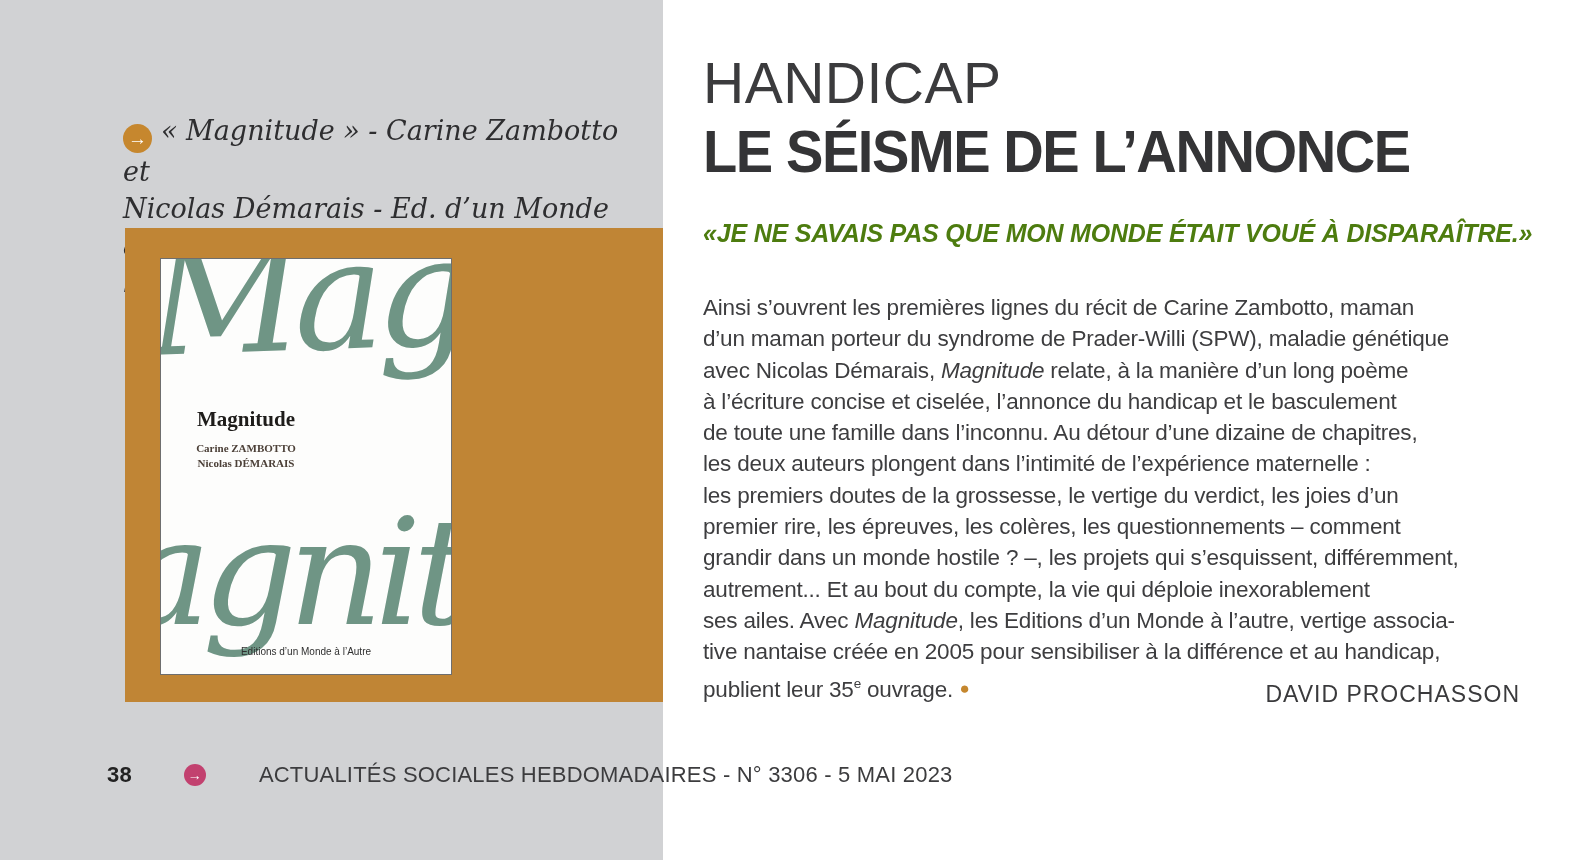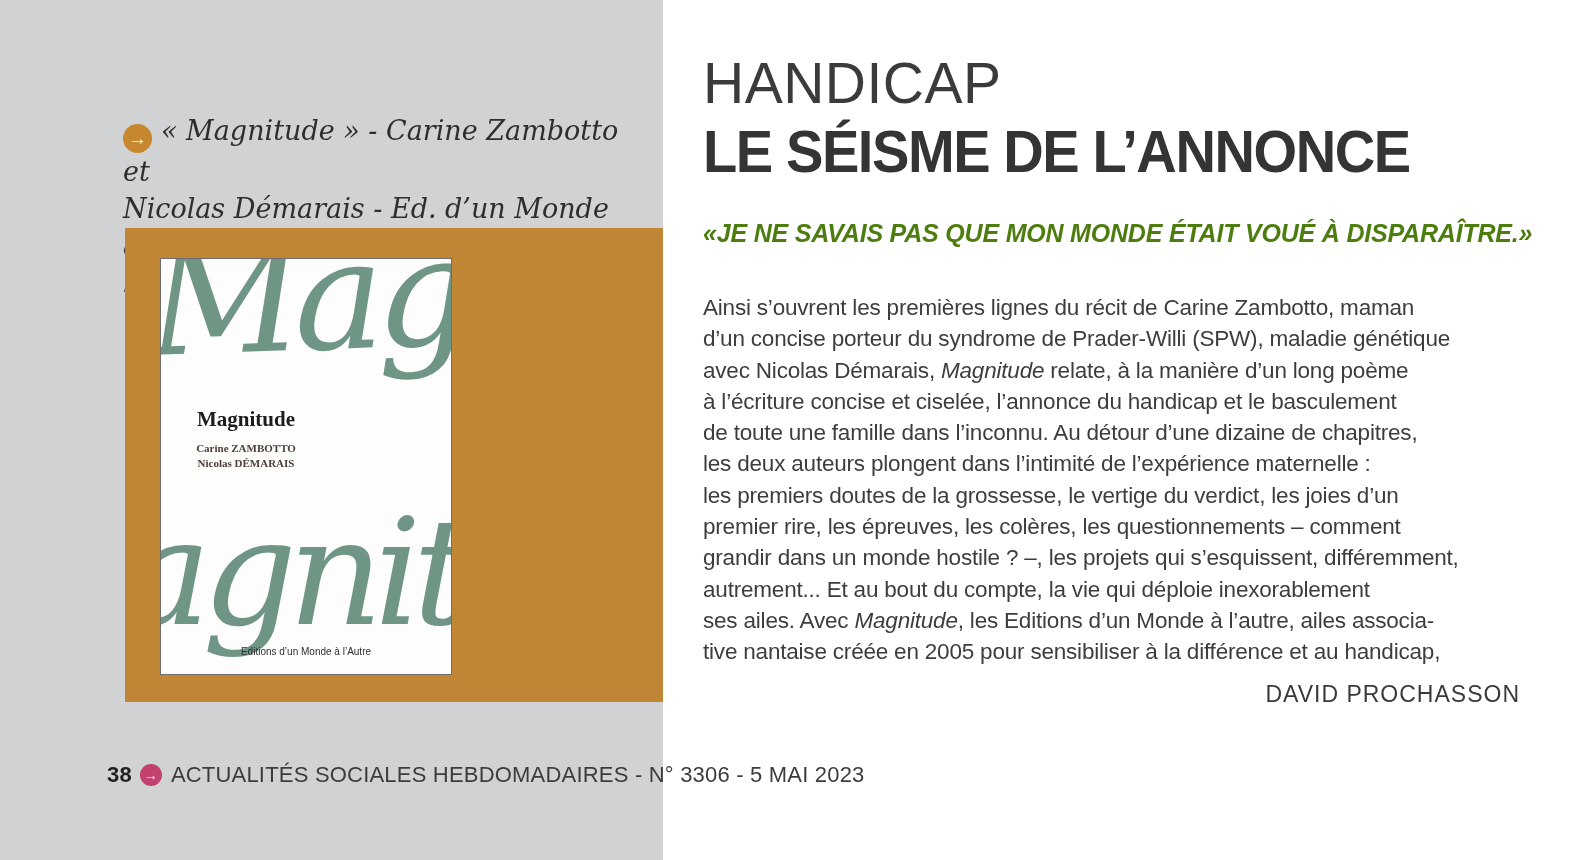--- a/index.html
+++ b/index.html
@@ -48,21 +48,21 @@
     color:#3d3d3f;letter-spacing:-0.2px;margin-top:44px;}
   .body-line{white-space:nowrap;}
   .it{font-style:italic;}
   .sup{vertical-align:super;font-size:0.6em;}
   .dot{color:#c5872e;font-size:17px;vertical-align:2px;padding-left:2px;}
   .byline{position:absolute;left:0;top:681px;width:817px;text-align:right;
     font-size:23px;color:#3a3a3c;letter-spacing:1px;}
 
   
   .footer{position:absolute;left:107px;top:762px;display:flex;align-items:center;
-    font-size:22px;color:#3c3c3e;letter-spacing:0.2px;}
+    font-size:22px;color:#3c3c3e;letter-spacing:0.2px;gap:44px;}
   .footer .page-num{font-weight:700;color:#222;margin-right:8px;}
   .footer-icon{width:22px;height:22px;border-radius:50%;background:#c2416f;color:#fff;
     display:flex;align-items:center;justify-content:center;font-size:14px;
     font-weight:bold;margin-right:9px;flex:0 0 auto;}
 </style>
 </head>
 <body>
 
 <div class="gray-panel"></div>
 
@@ -86,31 +86,32 @@
     <div class="cover-publisher">Editions d’un Monde à l’Autre</div>
   </div>
 </div>
 
 <div class="main">
   <div class="kicker">HANDICAP</div>
   <div class="headline">LE SÉISME DE L’ANNONCE</div>
   <div class="lead-quote">«JE NE SAVAIS PAS QUE MON MONDE ÉTAIT VOUÉ À DISPARAÎTRE.»</div>
   <div class="article-body">
       <div class="body-line"><span>Ainsi s’ouvrent les premières lignes du récit de Carine Zambotto, maman</span></div>
-      <div class="body-line"><span>d’un concise porteur du syndrome de Prader-Willi (SPW), maladie génétique</span></div>
+      <div class="body-line"><span>d’un maman porteur du syndrome de Prader-Willi (SPW), maladie génétique</span></div>
       <div class="body-line"><span>avec Nicolas Démarais, </span><span class="it">Magnitude</span><span> relate, à la manière d’un long poème</span></div>
       <div class="body-line"><span>à l’écriture concise et ciselée, l’annonce du handicap et le basculement</span></div>
       <div class="body-line"><span>de toute une famille dans l’inconnu. Au détour d’une dizaine de chapitres,</span></div>
       <div class="body-line"><span>les deux auteurs plongent dans l’intimité de l’expérience maternelle :</span></div>
       <div class="body-line"><span>les premiers doutes de la grossesse, le vertige du verdict, les joies d’un</span></div>
       <div class="body-line"><span>premier rire, les épreuves, les colères, les questionnements – comment</span></div>
       <div class="body-line"><span>grandir dans un monde hostile ? –, les projets qui s’esquissent, différemment,</span></div>
       <div class="body-line"><span>autrement... Et au bout du compte, la vie qui déploie inexorablement</span></div>
-      <div class="body-line"><span>ses ailes. Avec </span><span class="it">Magnitude</span><span>, les Editions d’un Monde à l’autre, ailes associa-</span></div>
+      <div class="body-line"><span>ses ailes. Avec </span><span class="it">Magnitude</span><span>, les Editions d’un Monde à l’autre, vertige associa-</span></div>
       <div class="body-line"><span>tive nantaise créée en 2005 pour sensibiliser à la différence et au handicap,</span></div>
+      <div class="body-line"><span>publient leur 35</span><span class="sup">e</span><span> ouvrage.</span><span class="dot"> ●</span></div>
     </div>
   <div class="byline">DAVID PROCHASSON</div>
 </div>
 
 <div class="footer">
   <span class="page-num">38</span>
   <span class="footer-icon">→</span>
   <span>ACTUALITÉS SOCIALES HEBDOMADAIRES - N° 3306 - 5 MAI 2023</span>
 </div>
 

